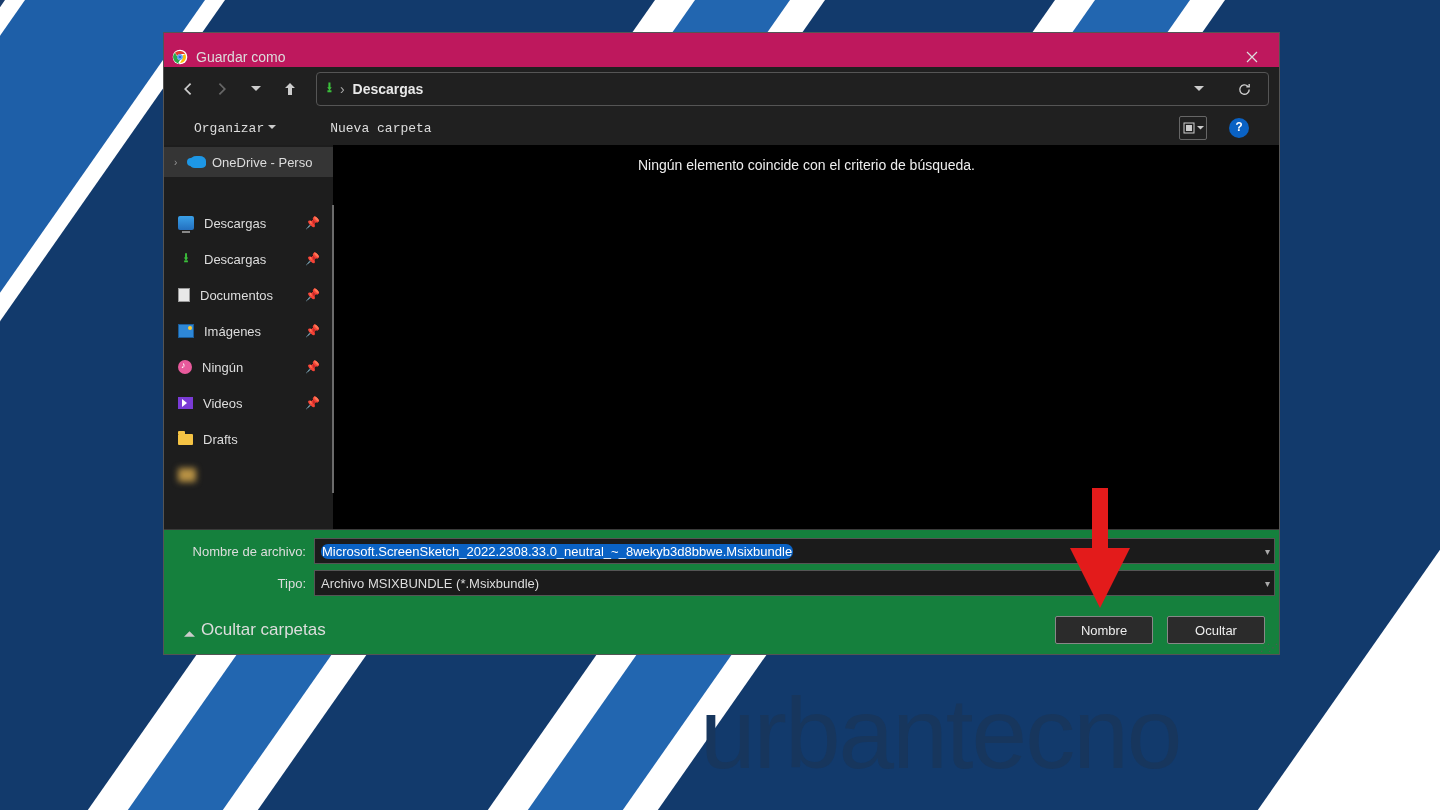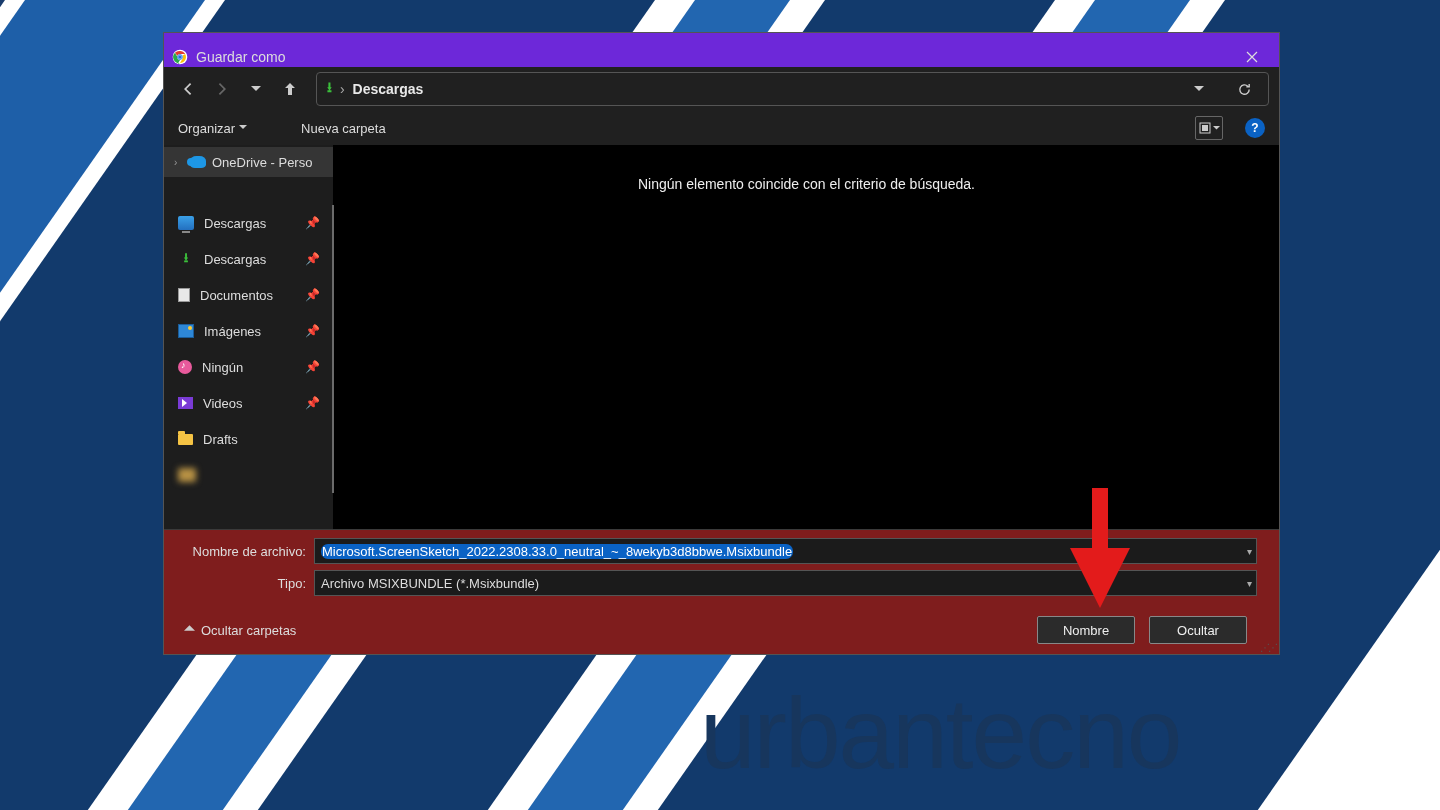--- a/index.html
+++ b/index.html
@@ -21,36 +21,36 @@
   .stripe.s6 { left:1130px;top:-50px; width:95px;  height:1200px; background:#2266b0; }
   .stripe.s7 { left:1260px;top:-50px; width:600px; height:1200px; background:#123a6c; }
 
   
   .dialog {
     position:absolute; left:163px; top:32px; width:1117px; height:623px;
     background:#202020; border:1px solid #545454;
     color:#e8e8e8; font-size:14px;
     display:flex; flex-direction:column;
   }
-  .titlebar { height:34px; display:flex; align-items:center; padding:14px 4px 0 8px; background:#6d28d9; }
+  .titlebar { height:34px; display:flex; align-items:center; padding:14px 4px 0 8px; background:#be185d; }
   .chrome-icon { width:16px; height:16px; margin-right:8px; }
   .title { flex:1; font-size:14px; color:#ddd; }
   .close-btn { width:46px; height:30px; display:flex; align-items:center; justify-content:center; color:#ddd; cursor:pointer; }
 
   .navrow { height:44px; display:flex; align-items:center; padding:0 10px; gap:6px; background:#202020; }
   .navbtn { width:28px; height:28px; display:flex; align-items:center; justify-content:center; color:#ccc; cursor:pointer; border-radius:4px; }
   .navbtn.disabled { color:#666; }
   .addrbox { flex:1; height:34px; border:1px solid #555; background:#202020; display:flex; align-items:center; padding:0 10px; gap:8px; border-radius:4px; margin-left:6px; }
   .addr-down { width:14px; margin-right:10px; }
   .refresh { width:28px; margin-left:4px; color:#ccc; display:flex; align-items:center; justify-content:center; cursor:pointer; }
   .searchbox { width:230px; height:34px; border:1px solid #555; background:#202020; display:flex; align-items:center; padding:0 10px; gap:8px; border-radius:4px; margin-left:10px; color:#888; }
   .searchbox input { flex:1; background:transparent; border:none; outline:none; color:#ddd; font-size:13px; }
   .searchbox input::placeholder { color:#888; }
 
-  .toolbar2 { height:34px; display:flex; align-items:center; padding:0 14px; gap:22px; font-size:13px; color:#ddd; }
+  .toolbar2 { height:34px; display:flex; align-items:center; padding:0 30px; gap:22px; font-size:13px; color:#ddd;font-family:Liberation Mono, monospace; }
   .spacer { flex:1; }
   .viewbtn { width:28px; height:24px; border:1px solid #666; display:flex; align-items:center; justify-content:center; gap:2px; border-radius:2px; }
   .helpbtn { width:20px; height:20px; border-radius:50%; background:#0a62c4; color:#fff; display:flex; align-items:center; justify-content:center; font-size:12px; font-weight:bold; }
 
   .body { flex:1; display:flex; min-height:0; }
   .sidebar { width:170px; background:#1d1d1d; border-right:1px solid #000; padding-top:2px; position:relative; }
   .tree-item { height:30px; display:flex; align-items:center; padding-left:10px; gap:6px; color:#ddd; font-size:13px; cursor:pointer; }
   .tree-item.sel { background:#353535; }
   .tree-item .chev { width:10px; color:#999; font-size:10px; }
   .onedrive-ico { width:16px; height:12px; background:#1d97e6; border-radius:40% 40% 30% 30%; position:relative; }
@@ -67,30 +67,30 @@
   .ic-img::after{content:'';position:absolute;right:1px;top:1px;width:4px;height:4px;background:#ffcc33;border-radius:50%;}
   .ic-music { background:#e85a9c; border-radius:50%; width:14px; height:14px; position:relative; }
   .ic-music::after{content:'♪';color:#fff;font-size:9px;position:absolute;left:3px;top:0;}
   .ic-video { background:#7a3bd6; width:15px; height:12px; position:relative; }
   .ic-video::after{content:'';position:absolute;left:4px;top:2px;border-left:5px solid #fff;border-top:4px solid transparent;border-bottom:4px solid transparent;}
   .ic-folder { background:#f5c344; width:15px; height:11px; border-radius:1px; position:relative; }
   .ic-folder::before{content:'';position:absolute;top:-3px;left:0;width:7px;height:3px;background:#f5c344;border-radius:1px 1px 0 0;}
   .ic-blur { width:18px; height:14px; background:#b89244; filter:blur(3px); border-radius:2px; }
 
   .main { flex:1; background:#000; display:flex; flex-direction:column; }
-  .empty { text-align:center; font-size:14px; color:#eee; margin-top:31px; }
-
-  .footer { background:#7f1d1d; border-top:1px solid #3a3a3a; padding:8px 22px 0 10px; }
+  .empty { text-align:center; font-size:14px; color:#eee; margin-top:12px; }
+
+  .footer { background:#15803d; border-top:1px solid #3a3a3a; padding:8px 4px 0 10px; }
   .frow { display:flex; align-items:center; margin-bottom:6px; }
   .flabel { width:140px; text-align:right; padding-right:8px; font-size:13px; color:#ddd; }
   .finput { flex:1; height:26px; background:#1b1b1b; border:1px solid #555; color:#ddd; font-size:13px; padding:0 6px; display:flex; align-items:center; position:relative; }
   .finput .dd { position:absolute; right:4px; color:#aaa; font-size:10px; }
   .sel-text { background:#0a62c4; color:#fff; padding:0 1px;border-radius:7px; }
   .actions { display:flex; align-items:center; padding:14px 10px 10px 10px; gap:14px; }
-  .hide-folders { display:flex; align-items:flex-start; gap:6px; font-size:13px; color:#ddd; cursor:pointer; }
+  .hide-folders { display:flex; align-items:flex-end; gap:6px; font-size:17px; color:#ddd; cursor:pointer; }
   .btn { width:98px; height:28px; border:1px solid #888; background:#2b2b2b; color:#eee; font-size:13px; display:flex; align-items:center; justify-content:center; cursor:pointer; border-radius:2px; }
   .resize-grip { position:absolute; right:3px; bottom:3px; color:#555; font-size:10px; letter-spacing:-2px; line-height:6px; }
 
   
   .red-arrow { position:absolute; left:1070px; top:488px; width:60px; height:120px; pointer-events:none; }
 
   
   .wordmark { position:absolute; left:700px; top:676px; font-size:100px; font-weight:500; letter-spacing:-2px; color:#17365d; }
   .wordmark .light { font-weight:300; }
 </style>

